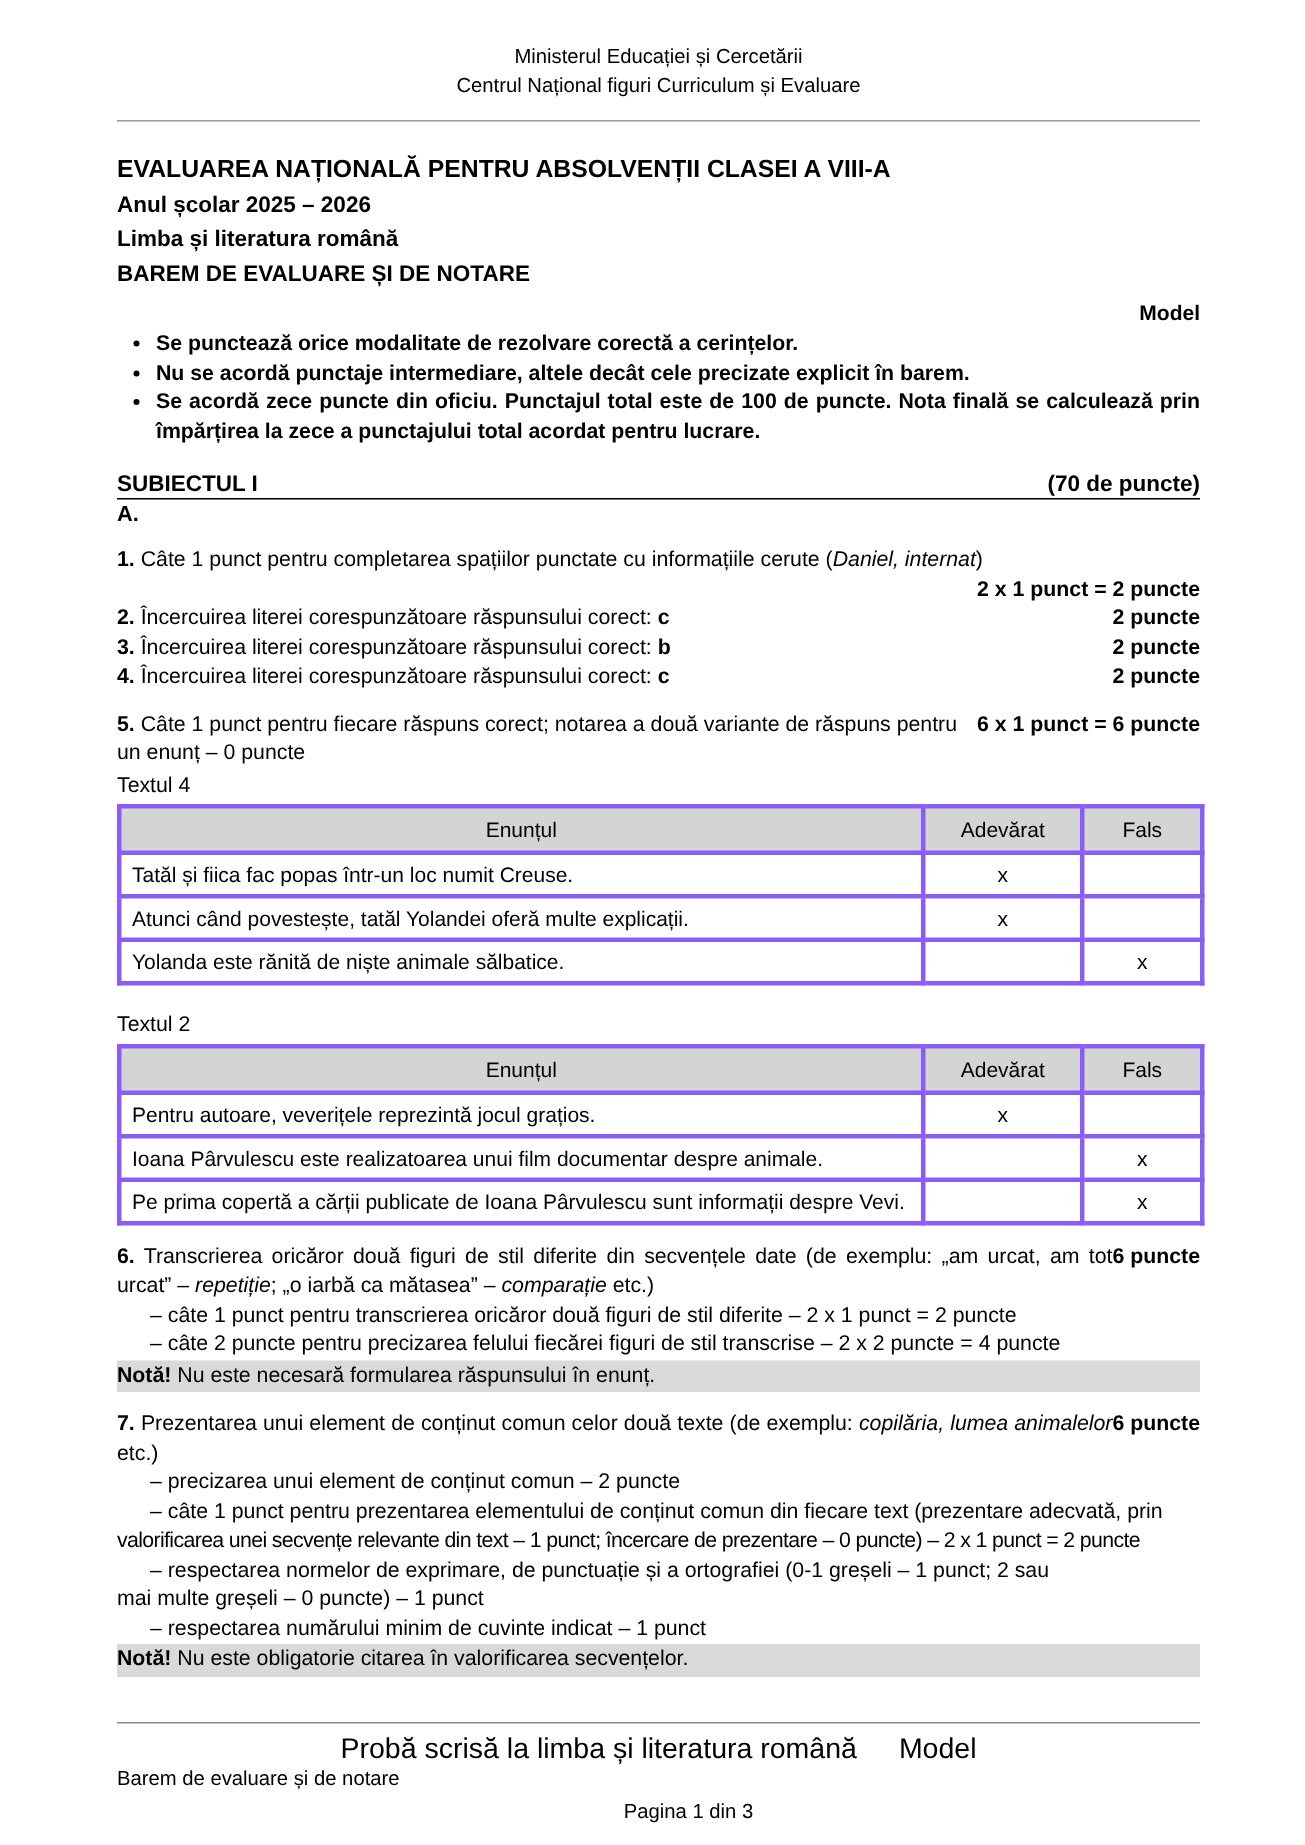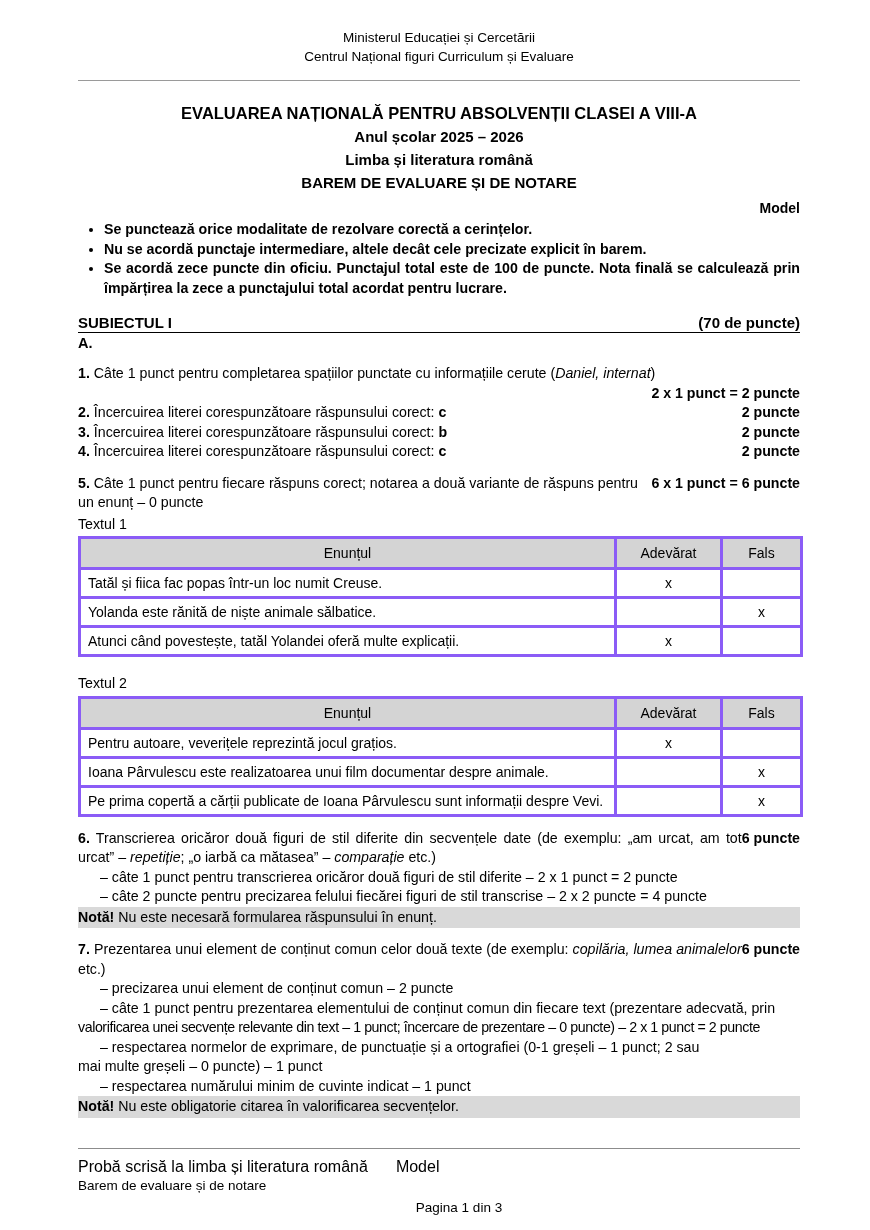--- a/index.html
+++ b/index.html
@@ -40,21 +40,21 @@
 
   .hrule {
     border: none;
     border-top: 1.5px solid #9a9a9a;
     margin: 14px 0 0 0;
     width: 100%;
   }
 
   
   .titles {
-    text-align: center;
+    text-align: left;
     font-weight: bold;
     margin-top: 20px;
   }
   .title-main { font-size: 16.5px; line-height: 24px; }
   .title-sub  { font-size: 15px; line-height: 23px; }
 
   .model-right {
     text-align: right;
     font-weight: bold;
     font-size: 14px;
@@ -179,22 +179,22 @@
     top: 1148px;
     width: 722px;
   }
   .footer .frule {
     border: none;
     border-top: 1.2px solid #8c8c8c;
     margin: 0 0 8px 0;
   }
   .footer-row {
     display: flex;
-    justify-content: flex-start;
-    font-size: 16px;
+    justify-content: center;
+    font-size: 19px;
     line-height: 19px;
     gap: 28px;
   }
   .footer-second { font-size: 13.5px; line-height: 19px; }
   .footer-page {
     text-align: center;
     font-size: 13.5px;
     line-height: 19px;
     margin-top: 3px;
     margin-left: 40px;
@@ -256,49 +256,49 @@
         <span class="b">c</span></span>
       <span class="b">2 puncte</span>
     </div>
 
     <div class="p">
       <span class="right-pts b">6 x 1 punct = 6 puncte</span>
       <span class="b">5.</span>
       <span>Câte 1 punct pentru fiecare răspuns corect; notarea a două variante de răspuns pentru un enunț – 0 puncte</span>
     </div>
 
-    <div class="label-text">Textul 1</div>
+    <div class="label-text">Textul 4</div>
     <table class="tf">
       <colgroup>
           <col class="c-stmt">
           <col class="c-adev">
           <col class="c-fals">
         </colgroup>
       <thead>
         <tr>
           <th>Enunțul</th>
           <th>Adevărat</th>
           <th>Fals</th>
         </tr>
       </thead>
       <tbody>
         <tr>
           <td class="stmt">Tatăl și fiica fac popas într-un loc numit Creuse.</td>
           <td class="mark">x</td>
           <td class="mark"></td>
         </tr>
         <tr>
+          <td class="stmt">Atunci când povestește, tatăl Yolandei oferă multe explicații.</td>
+          <td class="mark">x</td>
+          <td class="mark"></td>
+        </tr>
+        <tr>
           <td class="stmt">Yolanda este rănită de niște animale sălbatice.</td>
           <td class="mark"></td>
           <td class="mark">x</td>
-        </tr>
-        <tr>
-          <td class="stmt">Atunci când povestește, tatăl Yolandei oferă multe explicații.</td>
-          <td class="mark">x</td>
-          <td class="mark"></td>
         </tr>
       </tbody>
     </table>
 
     <div class="label-text" style="margin-top:17px">Textul 2</div>
     <table class="tf">
       <colgroup>
           <col class="c-stmt">
           <col class="c-adev">
           <col class="c-fals">

